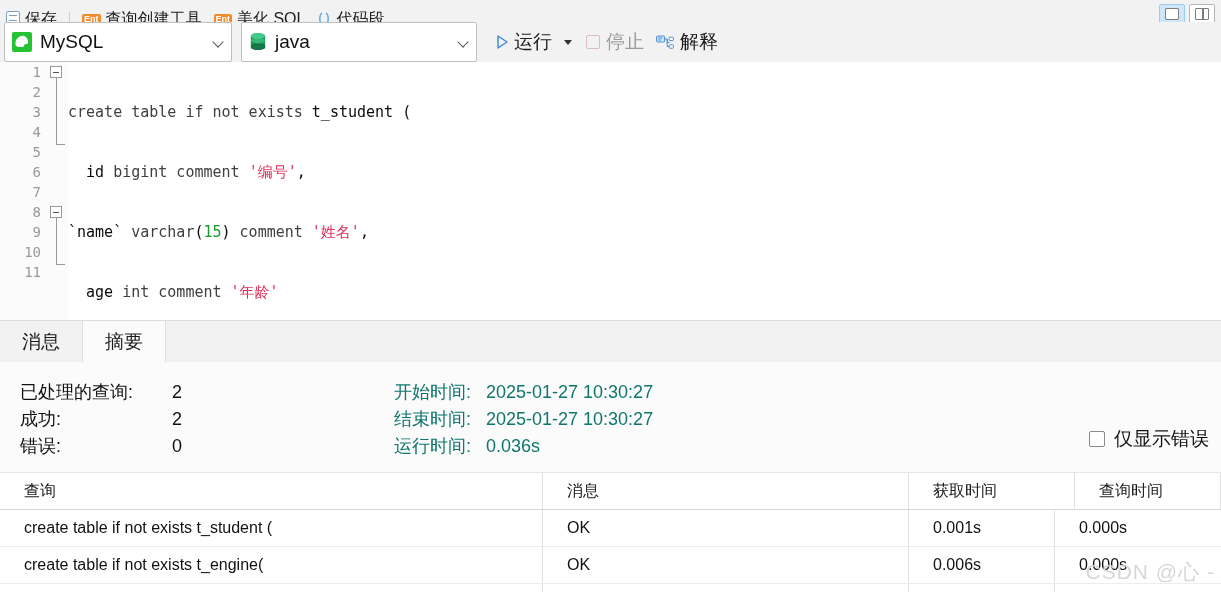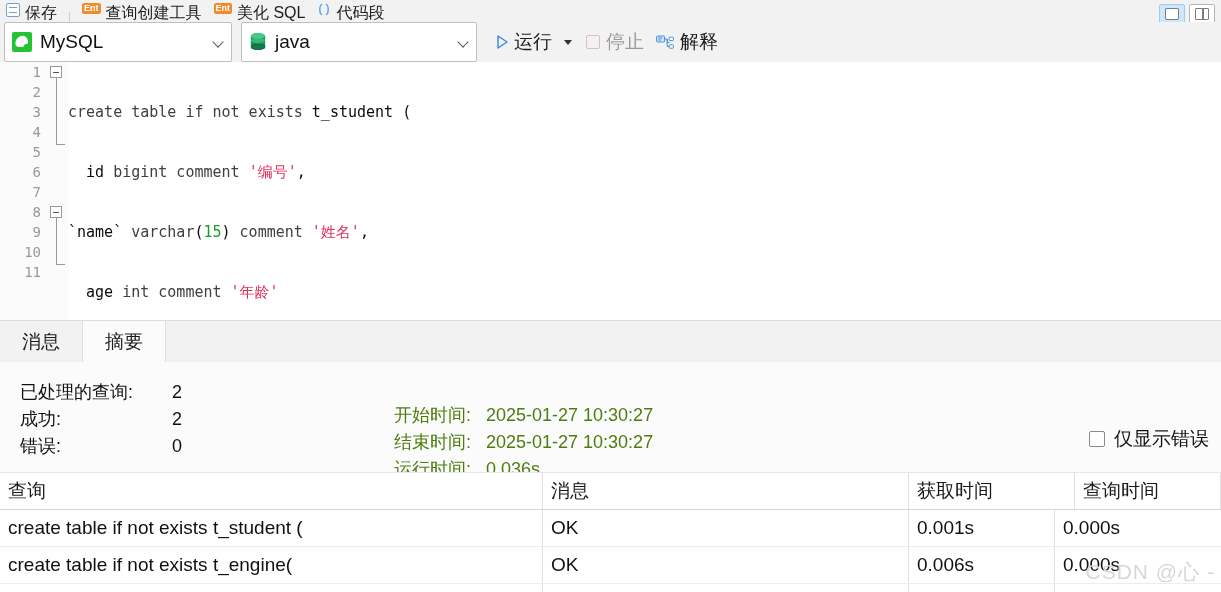--- a/index.html
+++ b/index.html
@@ -11,21 +11,21 @@
     -webkit-font-smoothing:antialiased;
   }
   .app{position:relative;width:1221px;height:592px;}
 
   
   .toolbar-top{
     position:absolute;left:0;top:0;width:1221px;height:22px;
     background:#f2f2f2;overflow:hidden;
     display:flex;align-items:flex-end;
   }
-  .tt-item{display:flex;align-items:flex-start;gap:5px;height:22px;padding:0 6px;
+  .tt-item{display:flex;align-items:flex-end;gap:5px;height:22px;padding:0 6px;
     font-size:16px;color:#1c1c1c;white-space:nowrap;line-height:1;}
   .tt-text{position:relative;top:5px;}
   .icon-save{width:14px;height:14px;border:1.5px solid #7a9fc4;border-radius:2px;
     box-sizing:border-box;position:relative;top:3px;flex:0 0 auto;background:#fff;}
   .icon-save:after{content:"";position:absolute;left:2px;top:3px;right:2px;bottom:3px;
     border-top:1.5px solid #7a9fc4;border-bottom:1.5px solid #7a9fc4;}
   .badge-ent{background:#f28b2c;color:#fff;font-size:9px;font-weight:bold;
     border-radius:2px;padding:1px 2px;line-height:1;position:relative;top:3px;
     letter-spacing:0;flex:0 0 auto;}
   .icon-snippet{width:14px;height:13px;position:relative;top:3px;flex:0 0 auto;}
@@ -110,38 +110,38 @@
   }
   .res-tab{padding:0 22px;display:flex;align-items:center;font-size:19px;color:#1c1c1c;
     box-sizing:border-box;}
   .res-tab.active{background:#fbfbfb;border-left:1px solid #e0e0e0;border-right:1px solid #e0e0e0;}
 
   
   .summary{
     position:absolute;left:0;top:362px;width:1221px;height:110px;background:#fbfbfb;
   }
   .stats-left{position:absolute;left:20px;top:18px;font-size:18px;color:#111;}
-  .stats-right{position:absolute;left:394px;top:18px;font-size:18px;color:#4d7c0f;margin-top:23px;}
+  .stats-right{position:absolute;left:394px;top:18px;font-size:18px;color:#0f766e;}
   .srow{display:flex;height:27px;align-items:baseline;}
   .slabel{white-space:nowrap;}
   .sval{white-space:nowrap;}
   .stats-left .slabel{width:152px;}
   .stats-left .sval{width:30px;text-align:left;}
   .stats-right .slabel{width:92px;}
   .only-err{position:absolute;right:12px;top:64px;display:flex;align-items:center;gap:9px;
     font-size:19px;color:#111;}
   .cbox{width:16px;height:16px;border:1.3px solid #8a8a8a;border-radius:2px;background:#fff;
     box-sizing:border-box;flex:0 0 auto;}
 
   
   .rtable{position:absolute;left:0;top:472px;width:1221px;height:120px;background:#fff;
     border-top:1px solid #e6e6e6;}
   .rt-row{display:flex;height:36px;align-items:center;border-bottom:1px solid #ededed;}
   .rt-head{height:36px;background:#fff;border-bottom:1px solid #d6d6d6;}
-  .rt-cell{font-size:19px;color:#111;padding-left:8px;box-sizing:border-box;
+  .rt-cell{font-size:16px;color:#111;padding-left:24px;box-sizing:border-box;
     white-space:nowrap;overflow:hidden;display:flex;align-items:center;height:100%;}
   .rt-head .rt-cell{color:#1a1a1a;}
   .c0{width:543px;border-right:1px solid #e0e0e0;}
   .c1{width:366px;border-right:1px solid #e0e0e0;}
   .c2{width:146px;border-right:1px solid #e0e0e0;}
   .c3{width:166px;}
   .rt-head .c0,.rt-head .c1,.rt-head .c2,.rt-head .c3{border-right:1px solid #e0e0e0;}
   .rt-row.empty{border-bottom:none;}
 
   .watermark{position:absolute;right:6px;bottom:6px;font-size:21px;color:#d7d7d7;

